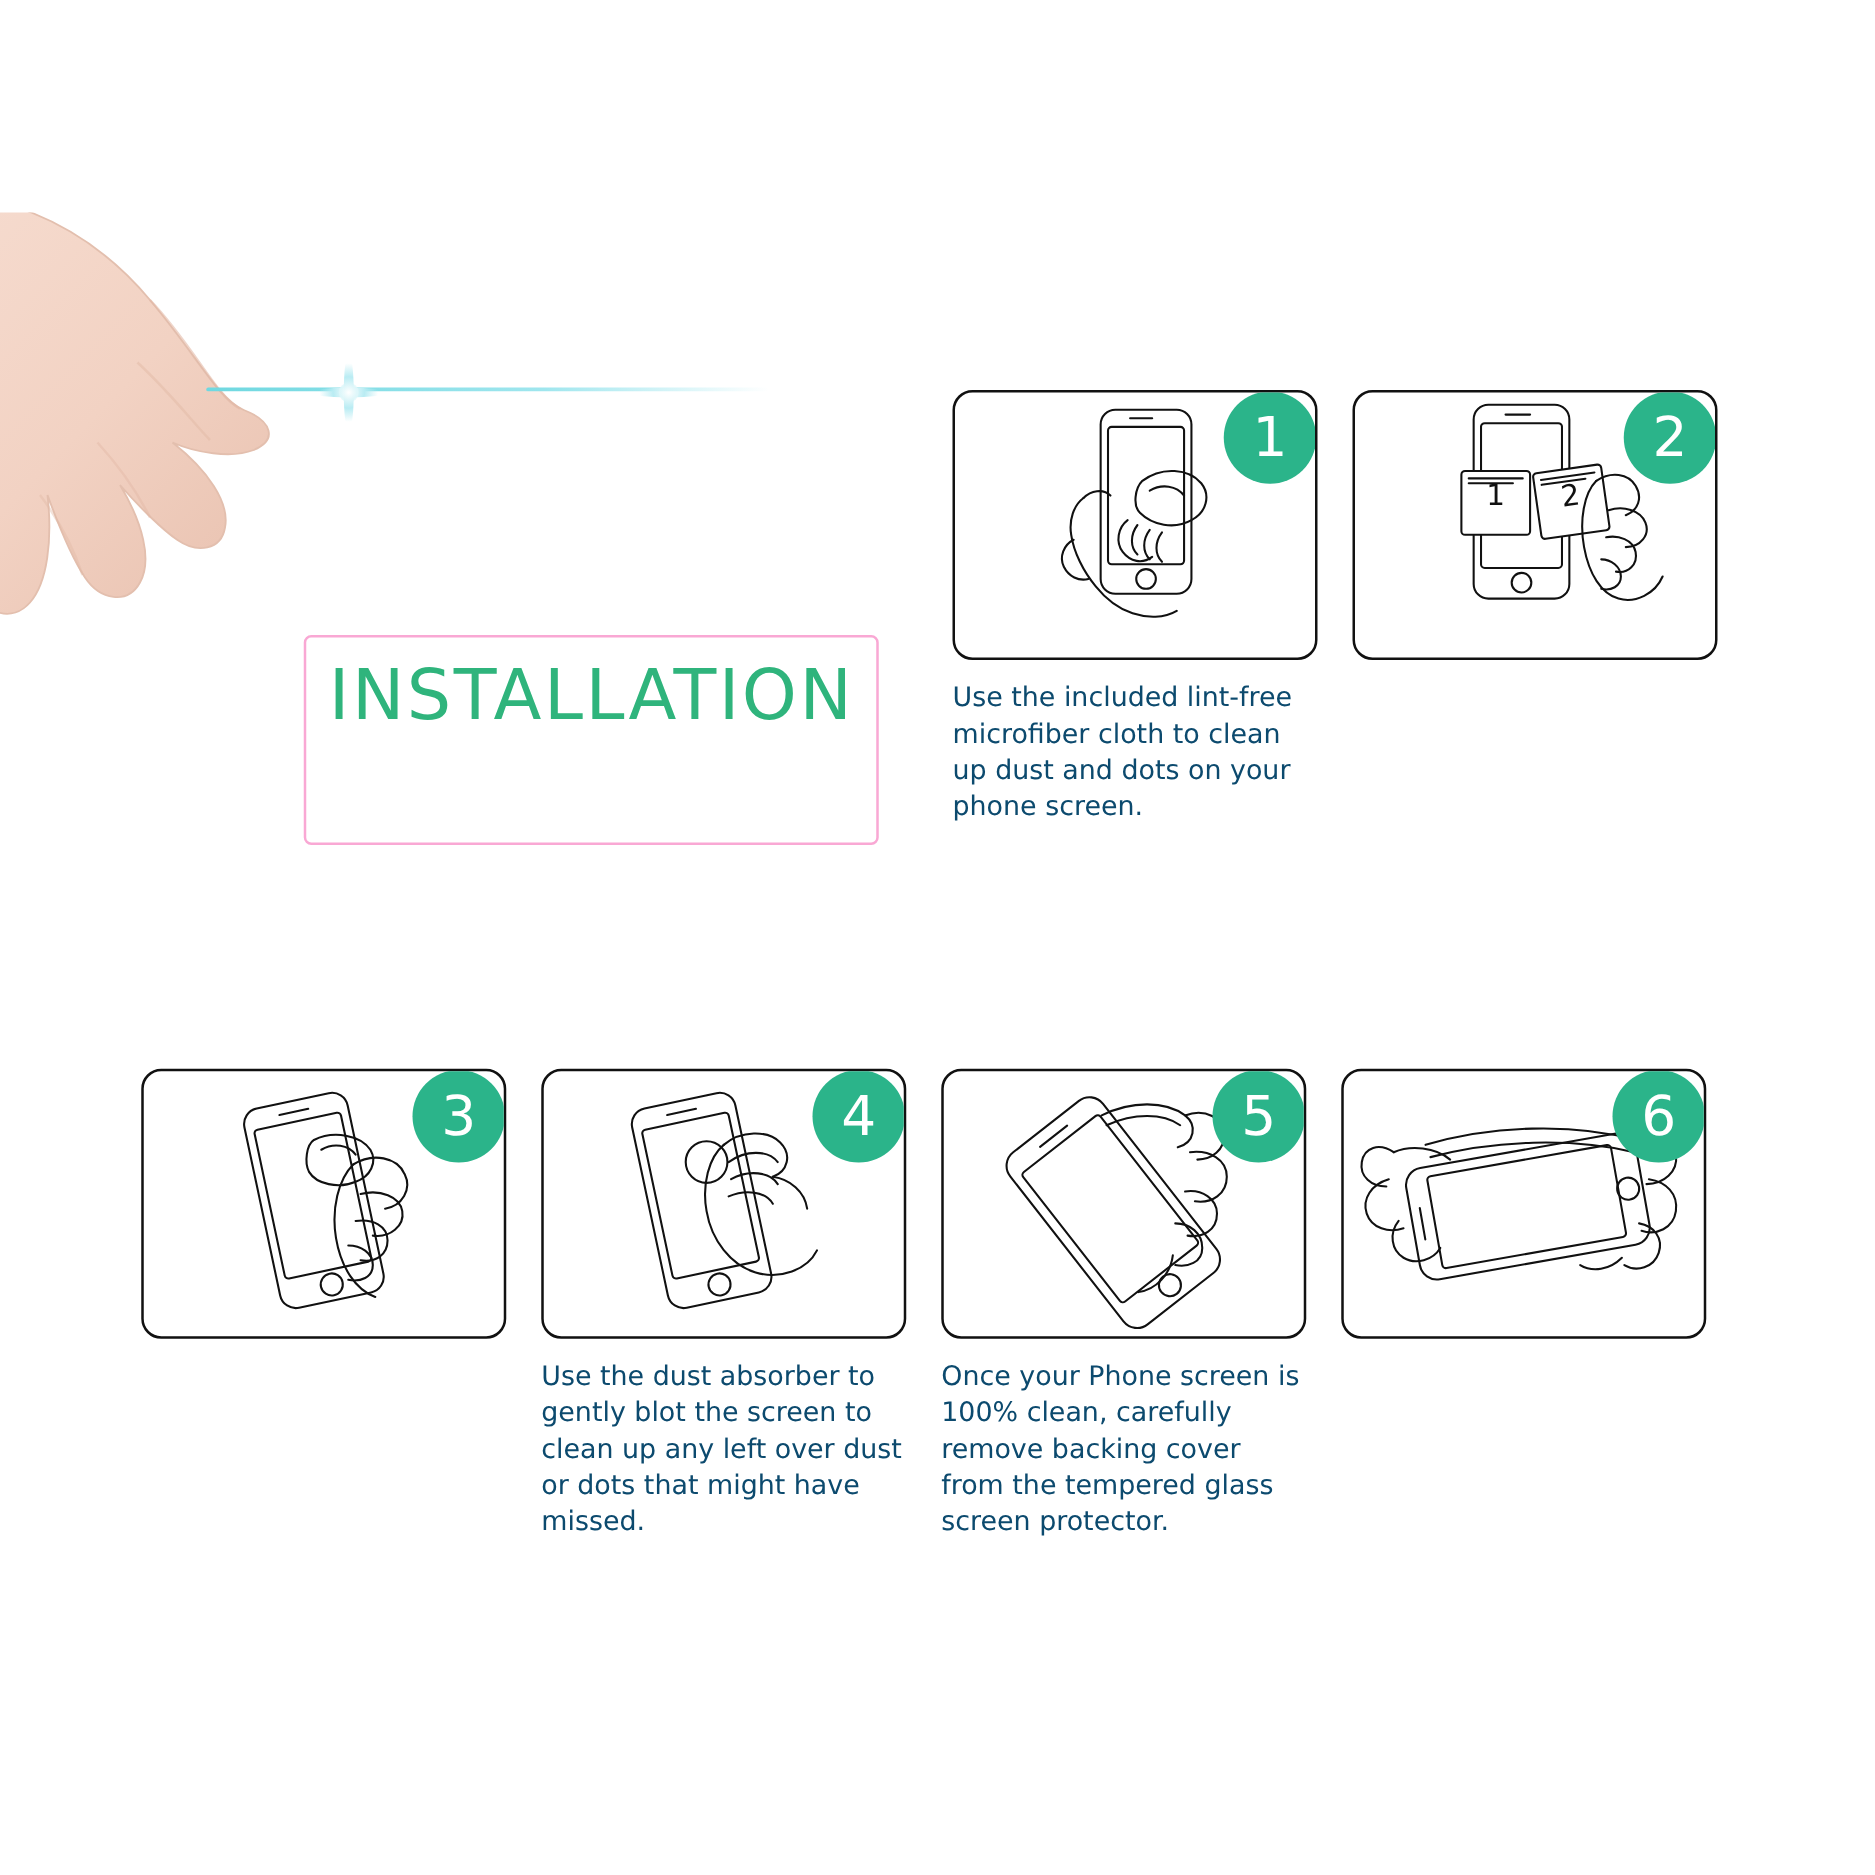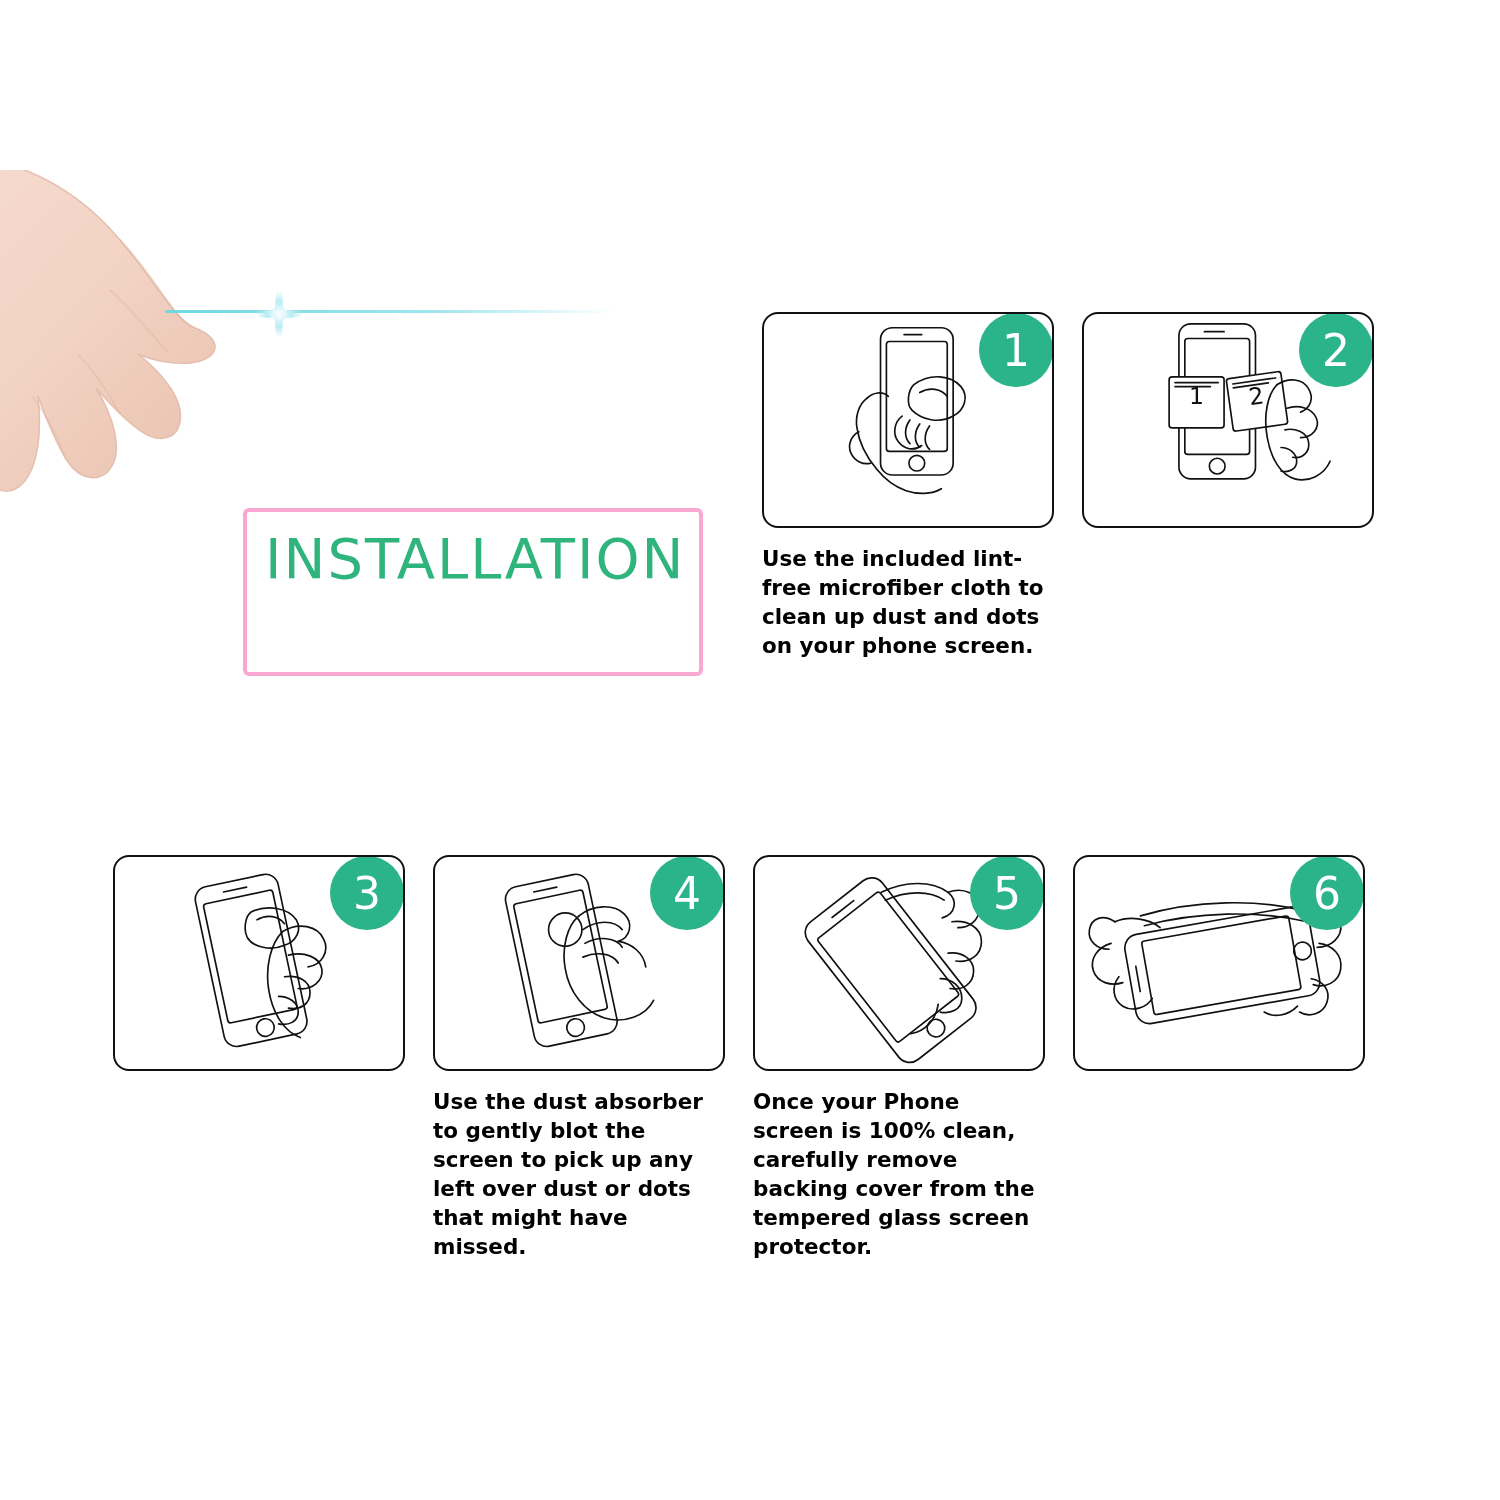--- a/index.html
+++ b/index.html
@@ -61,21 +61,21 @@
     border-radius: 50%;
   }
 
   
   .title-box {
     position: absolute;
     left: 243px;
     top: 508px;
     width: 460px;
     height: 168px;
-    border: 4px solid #f9a8d4;
+    border: 2px solid #f9a8d4;
     border-radius: 6px;
     box-sizing: border-box;
     padding: 12px 18px 0 18px;
   }
   .title-line {
     color: #2fb47c;
     font-family: "DejaVu Sans", sans-serif;
     font-weight: 400;
     font-size: 56px;
     letter-spacing: 2px;
@@ -128,23 +128,22 @@
     font-family: "DejaVu Sans", sans-serif;
     display: flex;
     align-items: center;
     justify-content: center;
     z-index: 5;
   }
   .caption {
     margin-top: 16px;
     font-size: 21.5px;
     line-height: 29px;
-    color: #000000;
+    color: #0c4a6e;
     font-family: "DejaVu Sans", sans-serif;
-    font-weight: bold;
   }
   .art { position: absolute; inset: 0; }
   .art svg { display: block; width: 100%; height: 100%; }
 </style>
 </head>
 <body>
 
 <div class="hand-illustration">
   <div class="hand-shape">
     <svg viewBox="0 0 300 440" xmlns="http://www.w3.org/2000/svg">
@@ -297,21 +296,21 @@
               <path d="M146,60 C160,48 182,48 192,58 C202,68 198,82 186,86"></path>
               <path d="M150,74 C164,64 182,64 190,74"></path>
               <path d="M152,88 C166,80 184,82 190,92"></path>
               <path d="M150,102 C164,96 180,98 186,108"></path>
               <path d="M146,60 C134,70 128,92 132,114 C136,138 152,158 172,164 C192,170 214,162 222,146"></path>
               <path d="M186,86 C200,88 212,98 214,112"></path>
             </g>
           </svg>
         </div>
       </div>
-      <div class="caption">Use the dust absorber to gently blot the screen to pick up any left over dust or dots that might have missed.</div>
+      <div class="caption">Use the dust absorber to gently blot the screen to clean up any left over dust or dots that might have missed.</div>
     </div>
 
     <div class="step">
       <div class="panel">
         <div class="badge">5</div>
         <div class="art">
           <svg viewBox="0 0 292 216" xmlns="http://www.w3.org/2000/svg">
             <g fill="none" stroke="#111" stroke-width="1.7" stroke-linejoin="round" stroke-linecap="round">
 
               <g transform="rotate(-38 140 112)">

